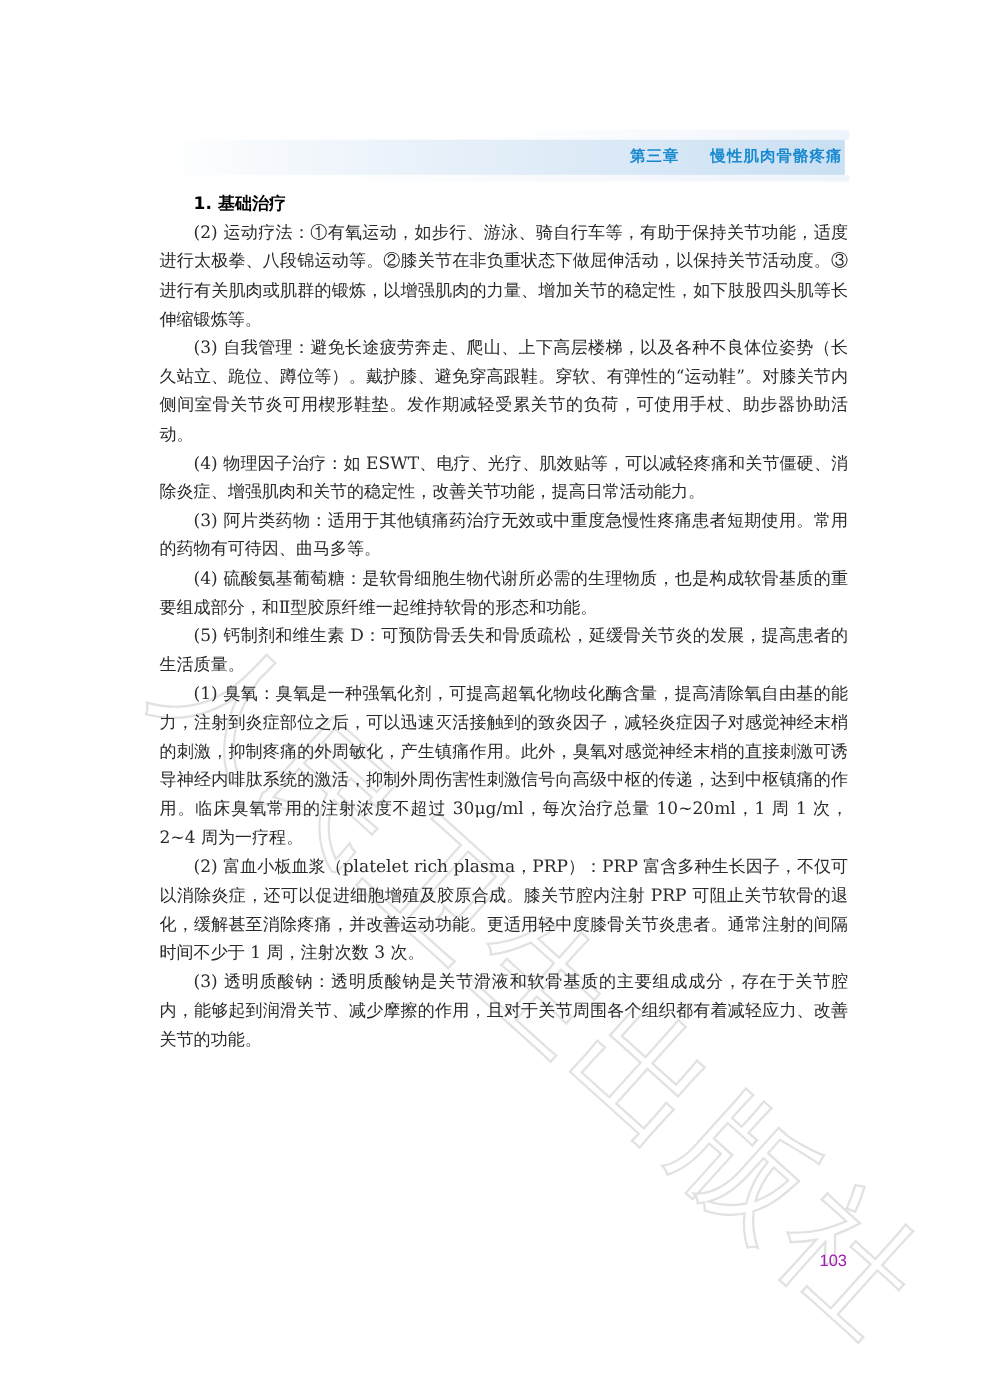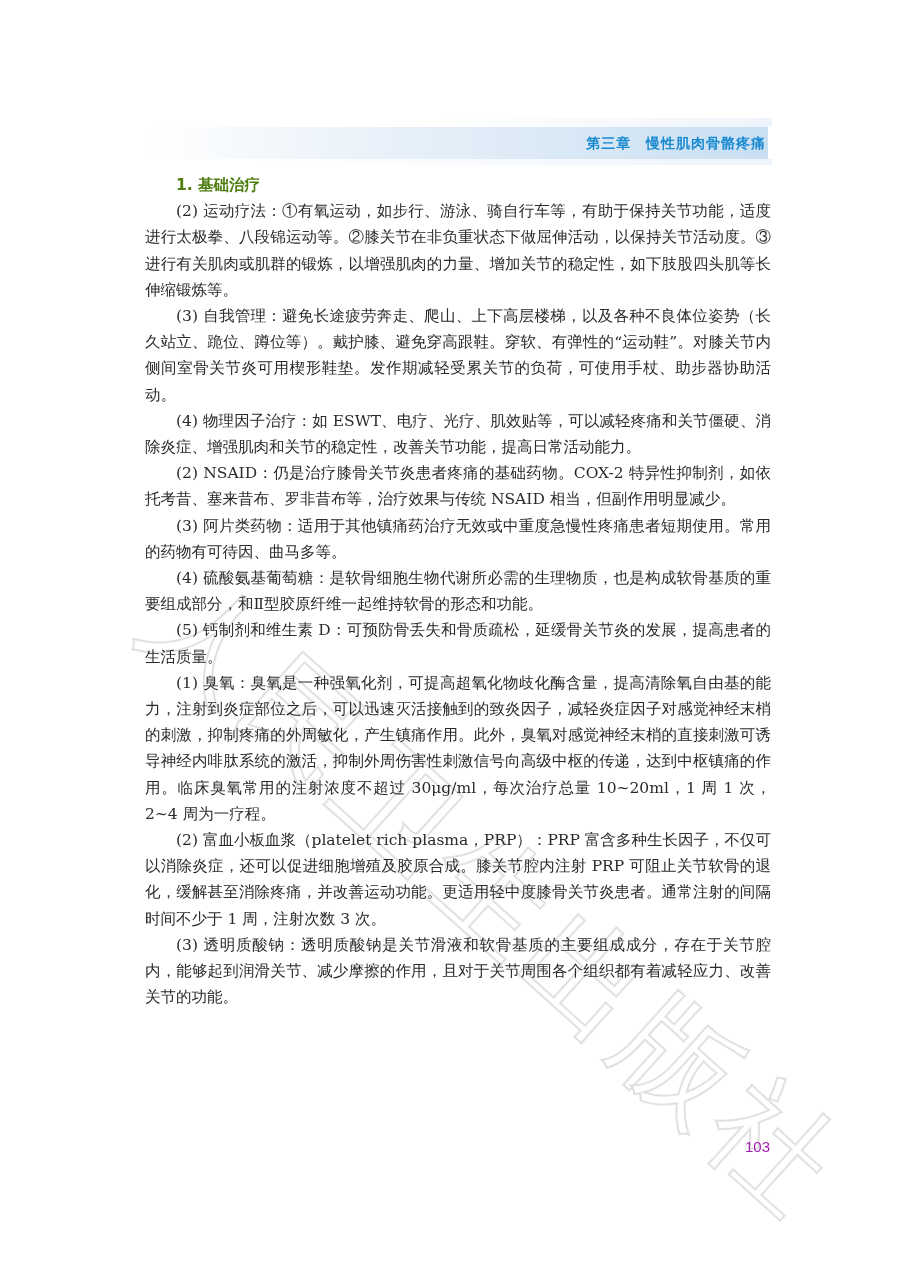--- a/index.html
+++ b/index.html
@@ -14,30 +14,30 @@
   .header-bar-top {
     position: absolute; left: 440px; top: 118px; width: 332px; height: 9px;
     background: linear-gradient(to right, #ffffff 0%, #eef4fb 100%);
   }
   .header-bar-bottom {
     position: absolute; left: 260px; top: 159px; width: 512px; height: 6px;
     background: linear-gradient(to right, #ffffff 0%, #eef4fb 100%);
   }
   .header-title {
     position: absolute; right: 134px; top: 129px; height: 28px; line-height: 28px;
-    font-family: Liberation Sans, sans-serif; font-weight: bold;
+    font-family: Liberation Mono, monospace; font-weight: bold;
     font-size: 14px; color: #1a8ad0; letter-spacing: 1px; white-space: pre;
   }
   .content {
     position: absolute; left: 145px; top: 172px; width: 626px;
     font-size: 15.5px; line-height: 26.2px; text-align: justify;
   }
   .sec-title {
     font-family: "DejaVu Sans", "Liberation Sans", sans-serif; font-weight: bold;
-    color: #4d7c0f; font-size: 15.5px; padding-left: 31px; margin: 0;
+    color: #000000; font-size: 15.5px; padding-left: 31px; margin: 0;
   }
   .para { text-indent: 31px; margin: 0; }
   .page-number {
     position: absolute; right: 130px; top: 1138px;
     font-family: "Liberation Sans", sans-serif; font-size: 15px; color: #a21caf;
   }
   .watermark {
     position: absolute; left: 220px; top: 540px; width: 700px;
     transform: rotate(42deg); transform-origin: left top;
     font-family: "DejaVu Sans", sans-serif; font-size: 120px; letter-spacing: 6px;
@@ -54,21 +54,20 @@
 <div class="header-title">第三章   慢性肌肉骨骼疼痛</div>
 
 <div class="watermark">人民卫生出版社</div>
 
 <div class="content">
   <h3 class="sec-title">1. 基础治疗</h3>
   <p class="para">(2) 运动疗法：①有氧运动，如步行、游泳、骑自行车等，有助于保持关节功能，适度进行太极拳、八段锦运动等。②膝关节在非负重状态下做屈伸活动，以保持关节活动度。③进行有关肌肉或肌群的锻炼，以增强肌肉的力量、增加关节的稳定性，如下肢股四头肌等长伸缩锻炼等。</p>
   <p class="para">(3) 自我管理：避免长途疲劳奔走、爬山、上下高层楼梯，以及各种不良体位姿势（长久站立、跪位、蹲位等）。戴护膝、避免穿高跟鞋。穿软、有弹性的“运动鞋”。对膝关节内侧间室骨关节炎可用楔形鞋垫。发作期减轻受累关节的负荷，可使用手杖、助步器协助活动。</p>
   <p class="para">(4) 物理因子治疗：如 ESWT、电疗、光疗、肌效贴等，可以减轻疼痛和关节僵硬、消除炎症、增强肌肉和关节的稳定性，改善关节功能，提高日常活动能力。</p>
 
-  <p class="para">(2) NSAID：仍是治疗膝骨关节炎患者疼痛的基础药物。COX-2 特异性抑制剂，如依托考昔、塞来昔布、罗非昔布等，治疗效果与传统 NSAID 相当，但副作用明显减少。</p>
   <p class="para">(3) 阿片类药物：适用于其他镇痛药治疗无效或中重度急慢性疼痛患者短期使用。常用的药物有可待因、曲马多等。</p>
   <p class="para">(4) 硫酸氨基葡萄糖：是软骨细胞生物代谢所必需的生理物质，也是构成软骨基质的重要组成部分，和Ⅱ型胶原纤维一起维持软骨的形态和功能。</p>
   <p class="para">(5) 钙制剂和维生素 D：可预防骨丢失和骨质疏松，延缓骨关节炎的发展，提高患者的生活质量。</p>
 
   <p class="para">(1) 臭氧：臭氧是一种强氧化剂，可提高超氧化物歧化酶含量，提高清除氧自由基的能力，注射到炎症部位之后，可以迅速灭活接触到的致炎因子，减轻炎症因子对感觉神经末梢的刺激，抑制疼痛的外周敏化，产生镇痛作用。此外，臭氧对感觉神经末梢的直接刺激可诱导神经内啡肽系统的激活，抑制外周伤害性刺激信号向高级中枢的传递，达到中枢镇痛的作用。临床臭氧常用的注射浓度不超过 30μg/ml，每次治疗总量 10~20ml，1 周 1 次，2~4 周为一疗程。</p>
   <p class="para">(2) 富血小板血浆（platelet rich plasma，PRP）：PRP 富含多种生长因子，不仅可以消除炎症，还可以促进细胞增殖及胶原合成。膝关节腔内注射 PRP 可阻止关节软骨的退化，缓解甚至消除疼痛，并改善运动功能。更适用轻中度膝骨关节炎患者。通常注射的间隔时间不少于 1 周，注射次数 3 次。</p>
   <p class="para">(3) 透明质酸钠：透明质酸钠是关节滑液和软骨基质的主要组成成分，存在于关节腔内，能够起到润滑关节、减少摩擦的作用，且对于关节周围各个组织都有着减轻应力、改善关节的功能。</p>
 </div>
 
 <div class="page-number">103</div>

